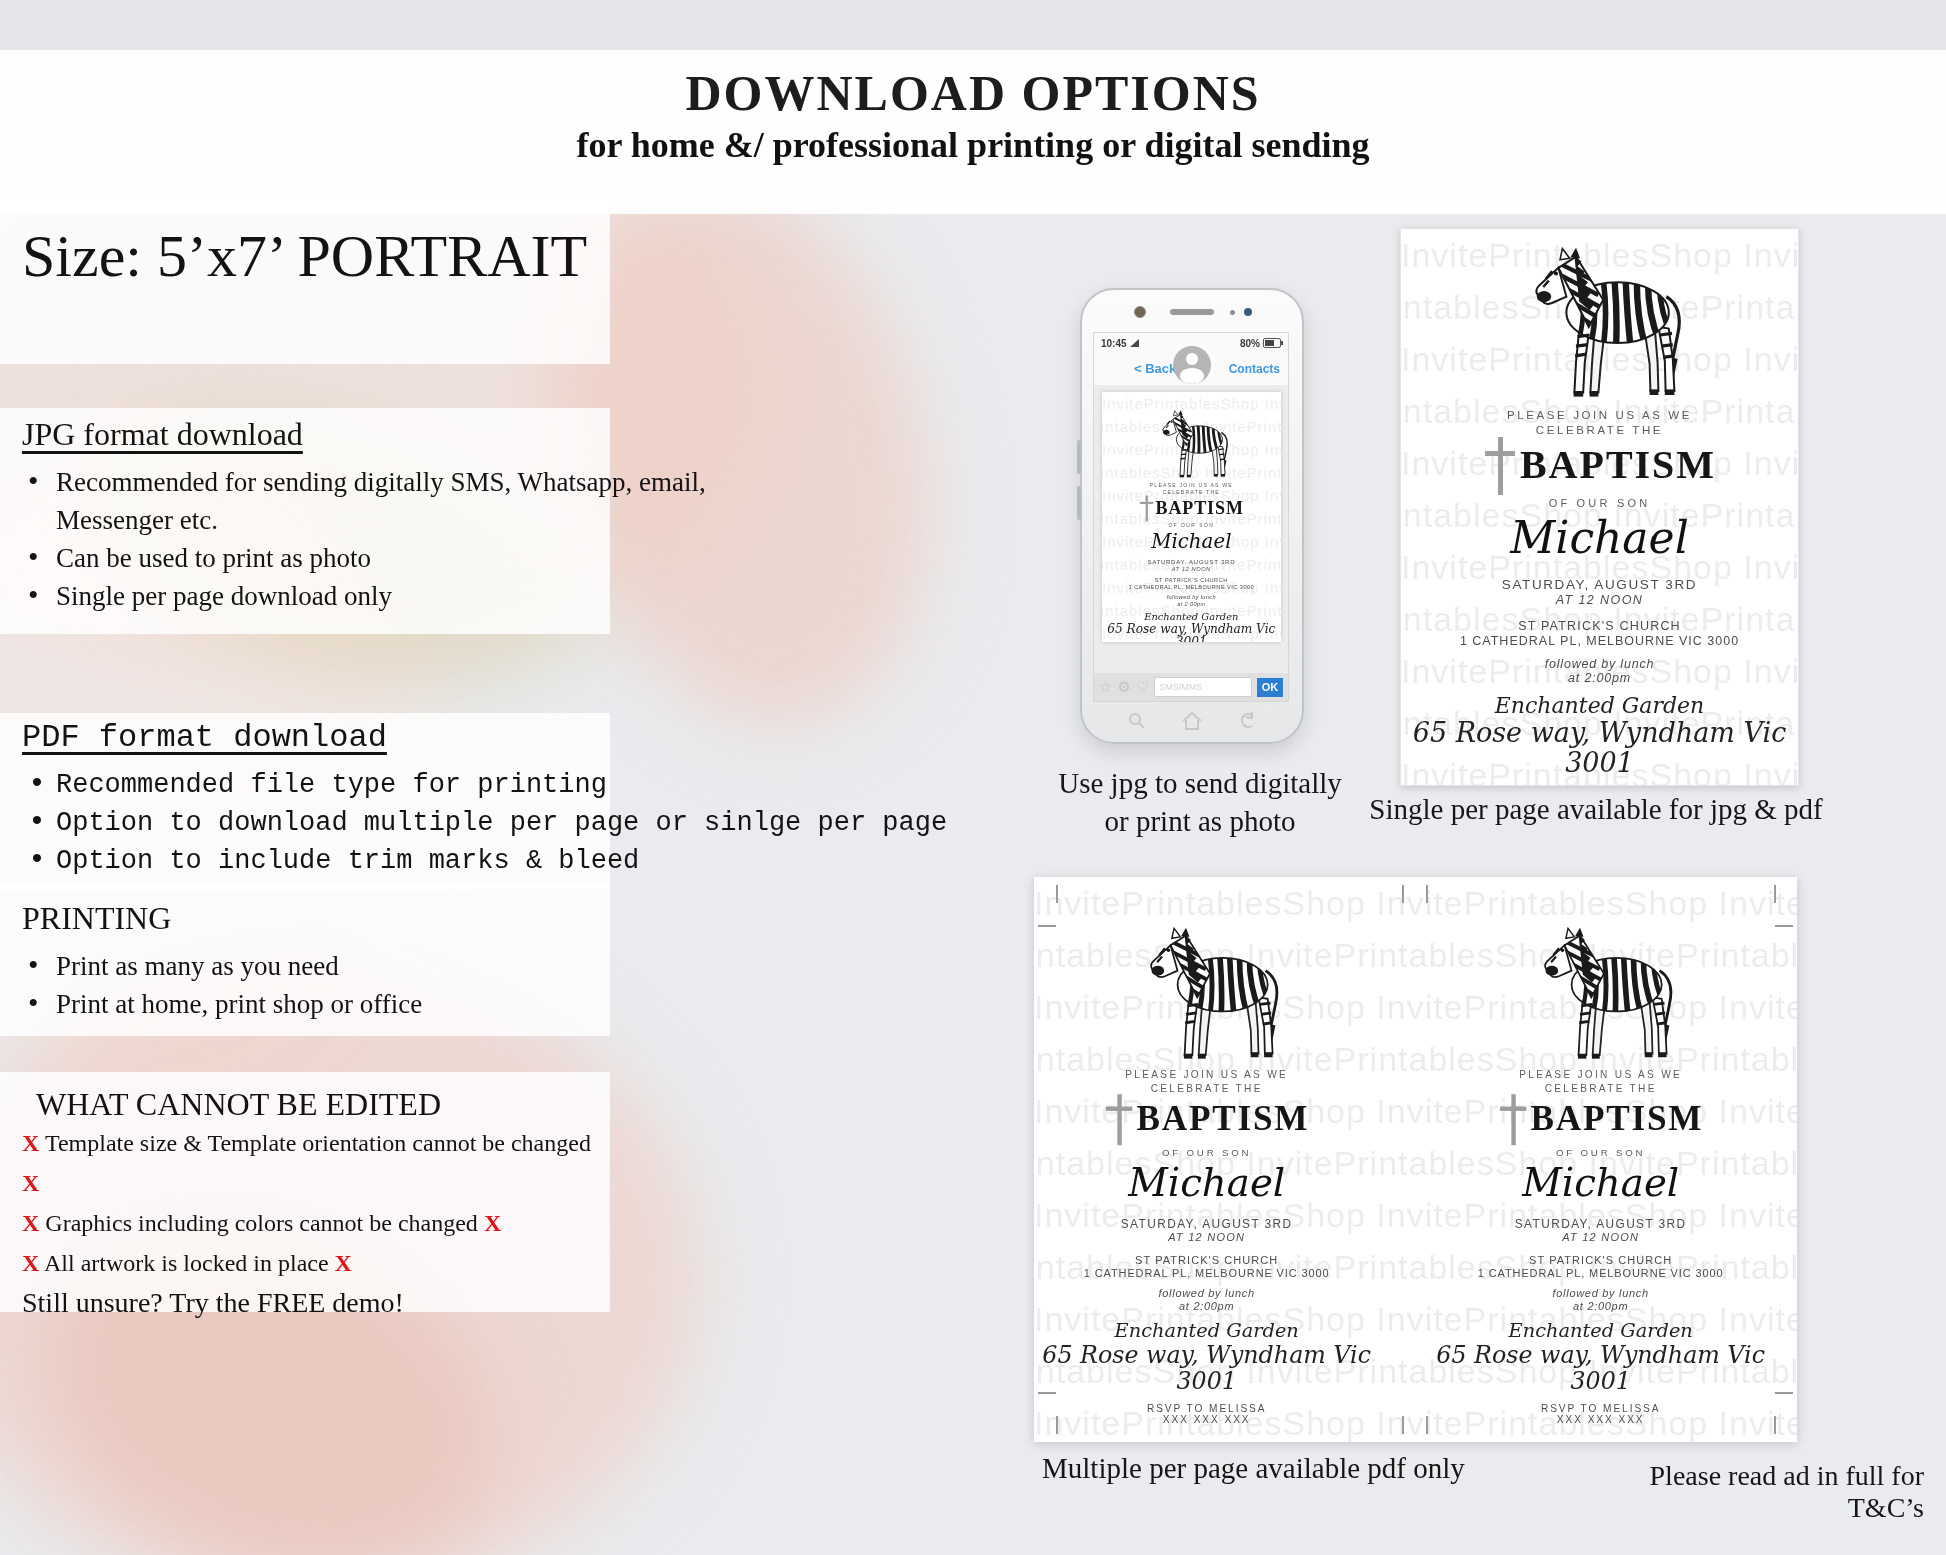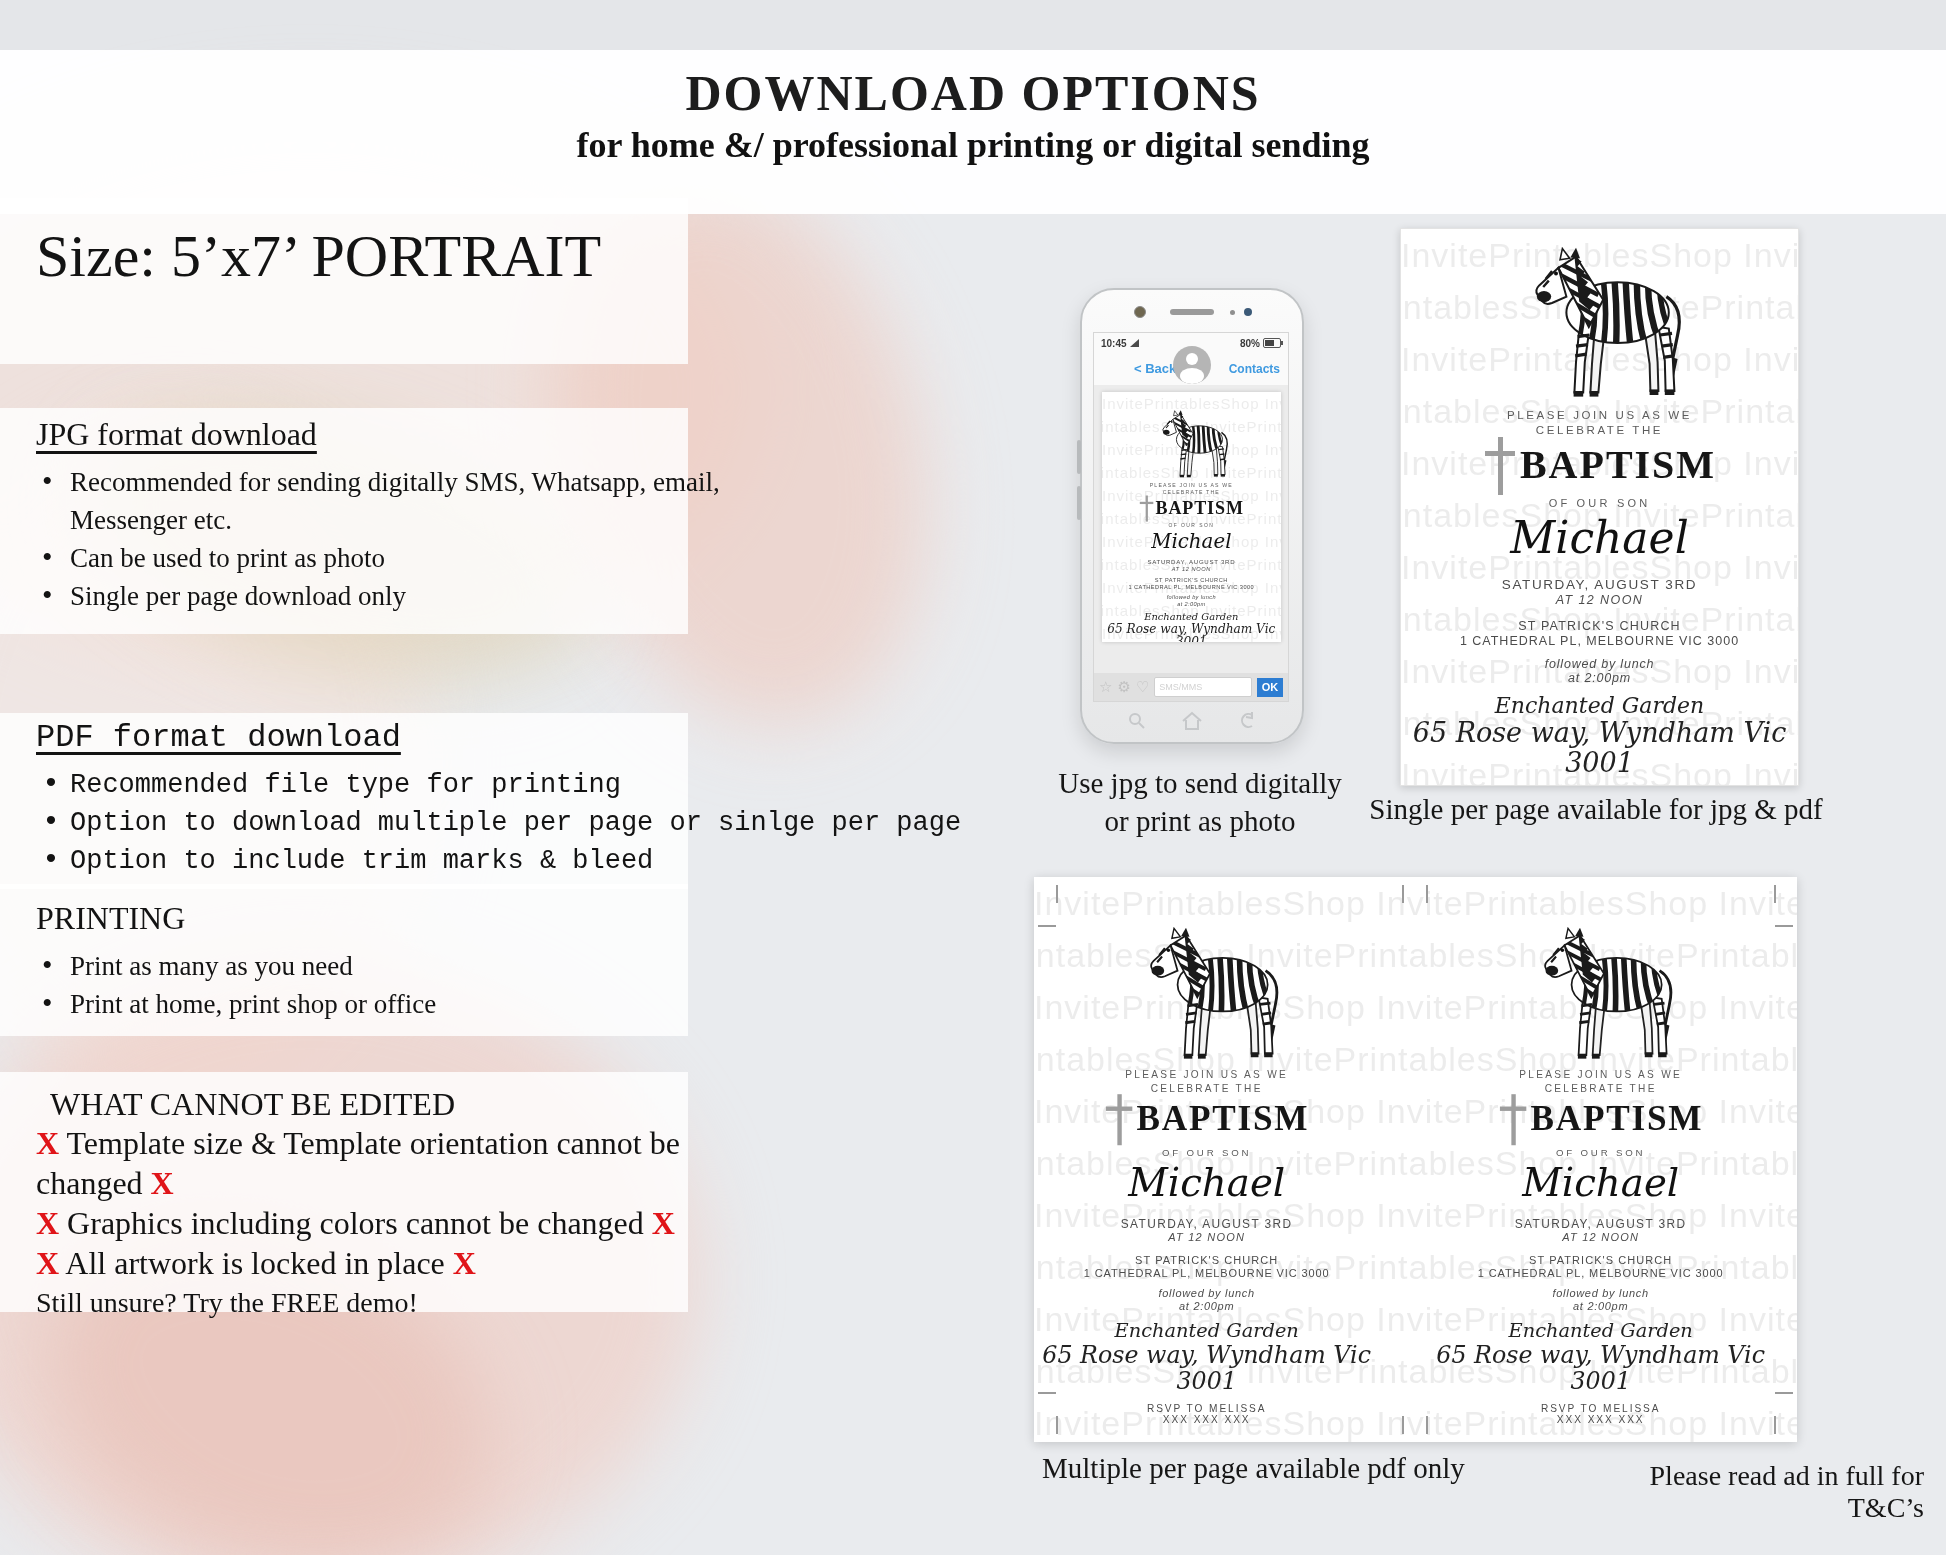--- a/index.html
+++ b/index.html
@@ -15,38 +15,38 @@
   .blob5{left:-80px;top:960px;width:780px;height:640px;background:rgba(239,205,195,.65);}
   .blob6{left:40px;top:1240px;width:460px;height:320px;background:rgba(232,188,177,.55);transform:rotate(22deg);}
   .topstrip{position:absolute;left:0;top:0;width:100%;height:50px;background:#e4e6e9;}
 
   
   .header-band{position:absolute;left:0;top:50px;width:100%;height:164px;background:rgba(255,255,255,.95);text-align:center;}
   .header-title{margin-top:14px;font-size:50px;letter-spacing:2px;color:#1d1d1d;font-weight:600;}
   .header-sub{margin-top:2px;font-size:36px;font-weight:700;color:#111;}
 
   
-  .band{position:absolute;left:0;width:688px;background:rgba(255,255,255,.82);box-sizing:border-box;padding-left:36px;}
+  .band{position:absolute;left:0;width:610px;background:rgba(255,255,255,.82);box-sizing:border-box;padding-left:22px;}
   .band-size{top:198px;height:166px;padding-top:26px;}
   .size-title{font-size:60px;color:#131313;line-height:64px;}
   .size-note{margin-top:12px;font-size:27px;color:#181818;}
   .xred{color:#e01418;font-weight:700;}
   .band-jpg{top:408px;height:226px;padding-top:8px;}
   .band-pdf{top:713px;height:176px;padding-top:6px;font-family:Liberation Mono, monospace;}
   .band-print{top:884px;height:152px;padding-top:16px;}
   .band-edit{top:1072px;height:240px;padding-top:14px;}
   .sec-title{font-size:32px;color:#131313;display:inline-block;}
   .sec-title.u{text-decoration:underline;text-underline-offset:6px;}
   ul.bul{list-style:none;margin:10px 0 0 0;padding:0;width:700px;}
   ul.bul li{font-size:27px;line-height:38px;color:#131313;padding-left:34px;position:relative;}
   ul.bul li::before{content:"\2022";position:absolute;left:6px;top:-1px;font-size:30px;}
   ul.bul li.nowrap{white-space:nowrap;}
   li.wrapfirst{width:672px;}
   .edit-title{font-size:32px;padding-left:14px;color:#131313;}
-  .edit-line{font-size:32px;line-height:40px;color:#131313;}
+  .edit-line{font-size:24px;line-height:40px;color:#131313;}
   .edit-foot{font-size:28px;line-height:40px;color:#131313;}
 
   
   .caption{position:absolute;font-size:29px;color:#161616;}
   .cap-phone{left:1050px;top:764px;width:300px;text-align:center;line-height:38px;}
   .cap-single{left:1365px;top:793px;width:462px;text-align:center;}
   .cap-multi{left:1042px;top:1452px;}
   .cap-terms{left:1582px;top:1460px;width:342px;text-align:right;font-size:28px;}
 
   

